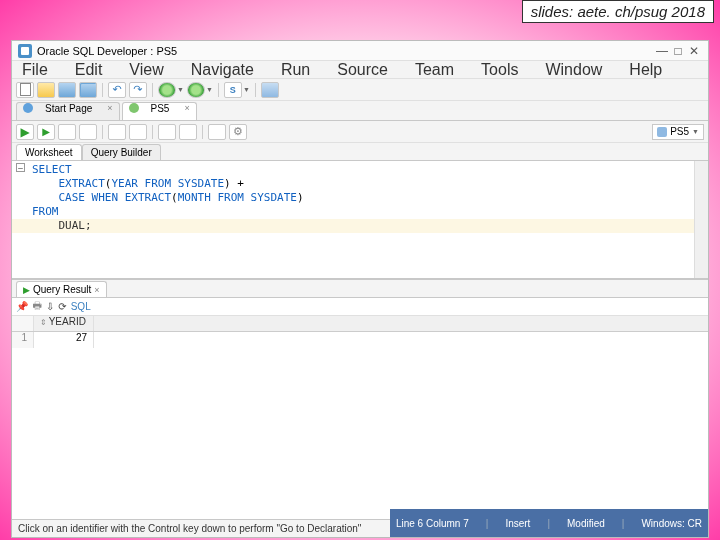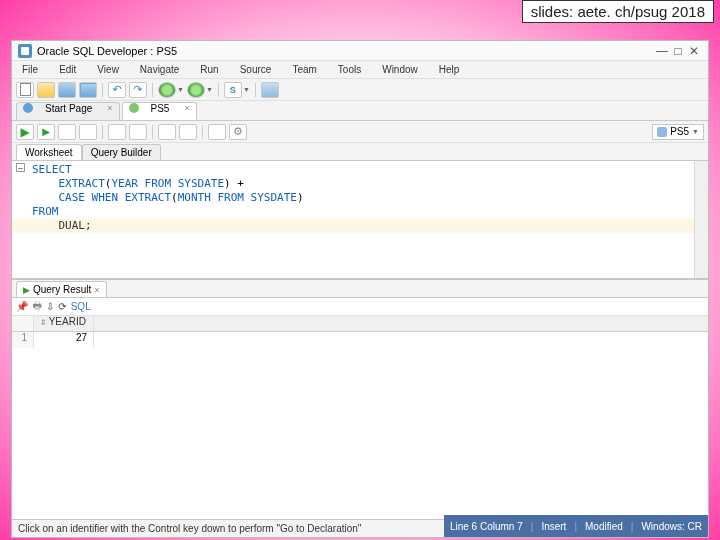--- a/index.html
+++ b/index.html
@@ -6,44 +6,44 @@
   body {
     width: 720px; height: 540px;
     font-family: "Segoe UI", Tahoma, sans-serif;
     font-size: 10px;
     background: radial-gradient(ellipse at center, #fff 25%, #ffd4ea 55%, #ff3da8 100%);
     overflow: hidden;
   }
   .slide-banner {
     position: absolute; top: 0; right: 6px;
     background: #fff; border: 1px solid #333;
-    padding: 2px 8px; font-size: 15px; color: #222;
+    padding: 2px 8px; font-size: 15px; color: #222; font-style: italic;
   }
   .app-window {
     position: absolute; top: 40px; left: 11px;
     width: 698px; height: 498px;
     background: #f4f4f4; border: 1px solid #bbb;
     display: flex; flex-direction: column;
   }
   .titlebar {
     height: 20px; display: flex; align-items: center;
     padding: 0 6px; background: #fafafa; border-bottom: 1px solid #e0e0e0;
     font-size: 11px;
   }
   .titlebar .appicon {
     width: 14px; height: 14px; margin-right: 5px;
     background: #4a90c8; border-radius: 2px; position: relative;
   }
   .titlebar .appicon::after { content:""; position:absolute; inset:3px; background:#fff; border-radius:1px; }
   .titlebar .spacer { flex: 1; }
   .winbtn { width: 16px; text-align: center; font-size: 12px; color: #555; cursor: default; }
   .menubar {
-    height: 18px; display: flex; align-items: center; gap: 13px;
+    height: 18px; display: flex; align-items: center; gap: 19px;
     padding: 0 6px; background: #f4f4f4; border-bottom: 1px solid #e0e0e0;
-    font-size: 10px; color: #333;
+    font-size: 16px; color: #333;
   }
   .menubar span { padding: 1px 4px; }
   .toolbar1, .toolbar2 {
     height: 22px; display: flex; align-items: center; gap: 3px;
     padding: 0 4px; background: #f4f4f4; border-bottom: 1px solid #e0e0e0;
   }
   .tbicon {
     width: 18px; height: 16px; border: 1px solid #c8c8c8;
     border-radius: 2px; background: #fff;
     display: flex; align-items: center; justify-content: center;
@@ -150,23 +150,23 @@
   .grid-cell.c1 { width:60px; }
   .grid-hdr .grid-cell { font-weight:normal; color:#333; }
   .sorticon { color:#888; font-size:8px; margin-right:2px; }
   .statusbar {
     height:18px; background:#5a84b8; color:#fff;
     display:flex; align-items:center; padding:0 6px;
     font-size:10px; gap:8px;
   }
   .statusbar .left { flex:1; background:#f4f4f4; color:#333; margin:-0px -6px; padding:0 6px; height:100%; display:flex; align-items:center; border-top:1px solid #c8c8c8; }
   .statusbar-right {
-    position:absolute; bottom:0; right:0; height:22px;
+    position:absolute; bottom:0; right:0; height:28px;
     background:#4a6fa5; color:#fff; display:flex; align-items:center;
-    font-size:10px; padding:0 6px; gap:4px;
+    font-size:10px; padding:0 6px; gap:13px;
   }
   .stat-sep { color:#9ab; margin:0 4px; }
 </style>
 </head>
 <body>
 
 <div class="slide-banner">slides: aete. ch/psug 2018</div>
 
 <div class="app-window">
 

